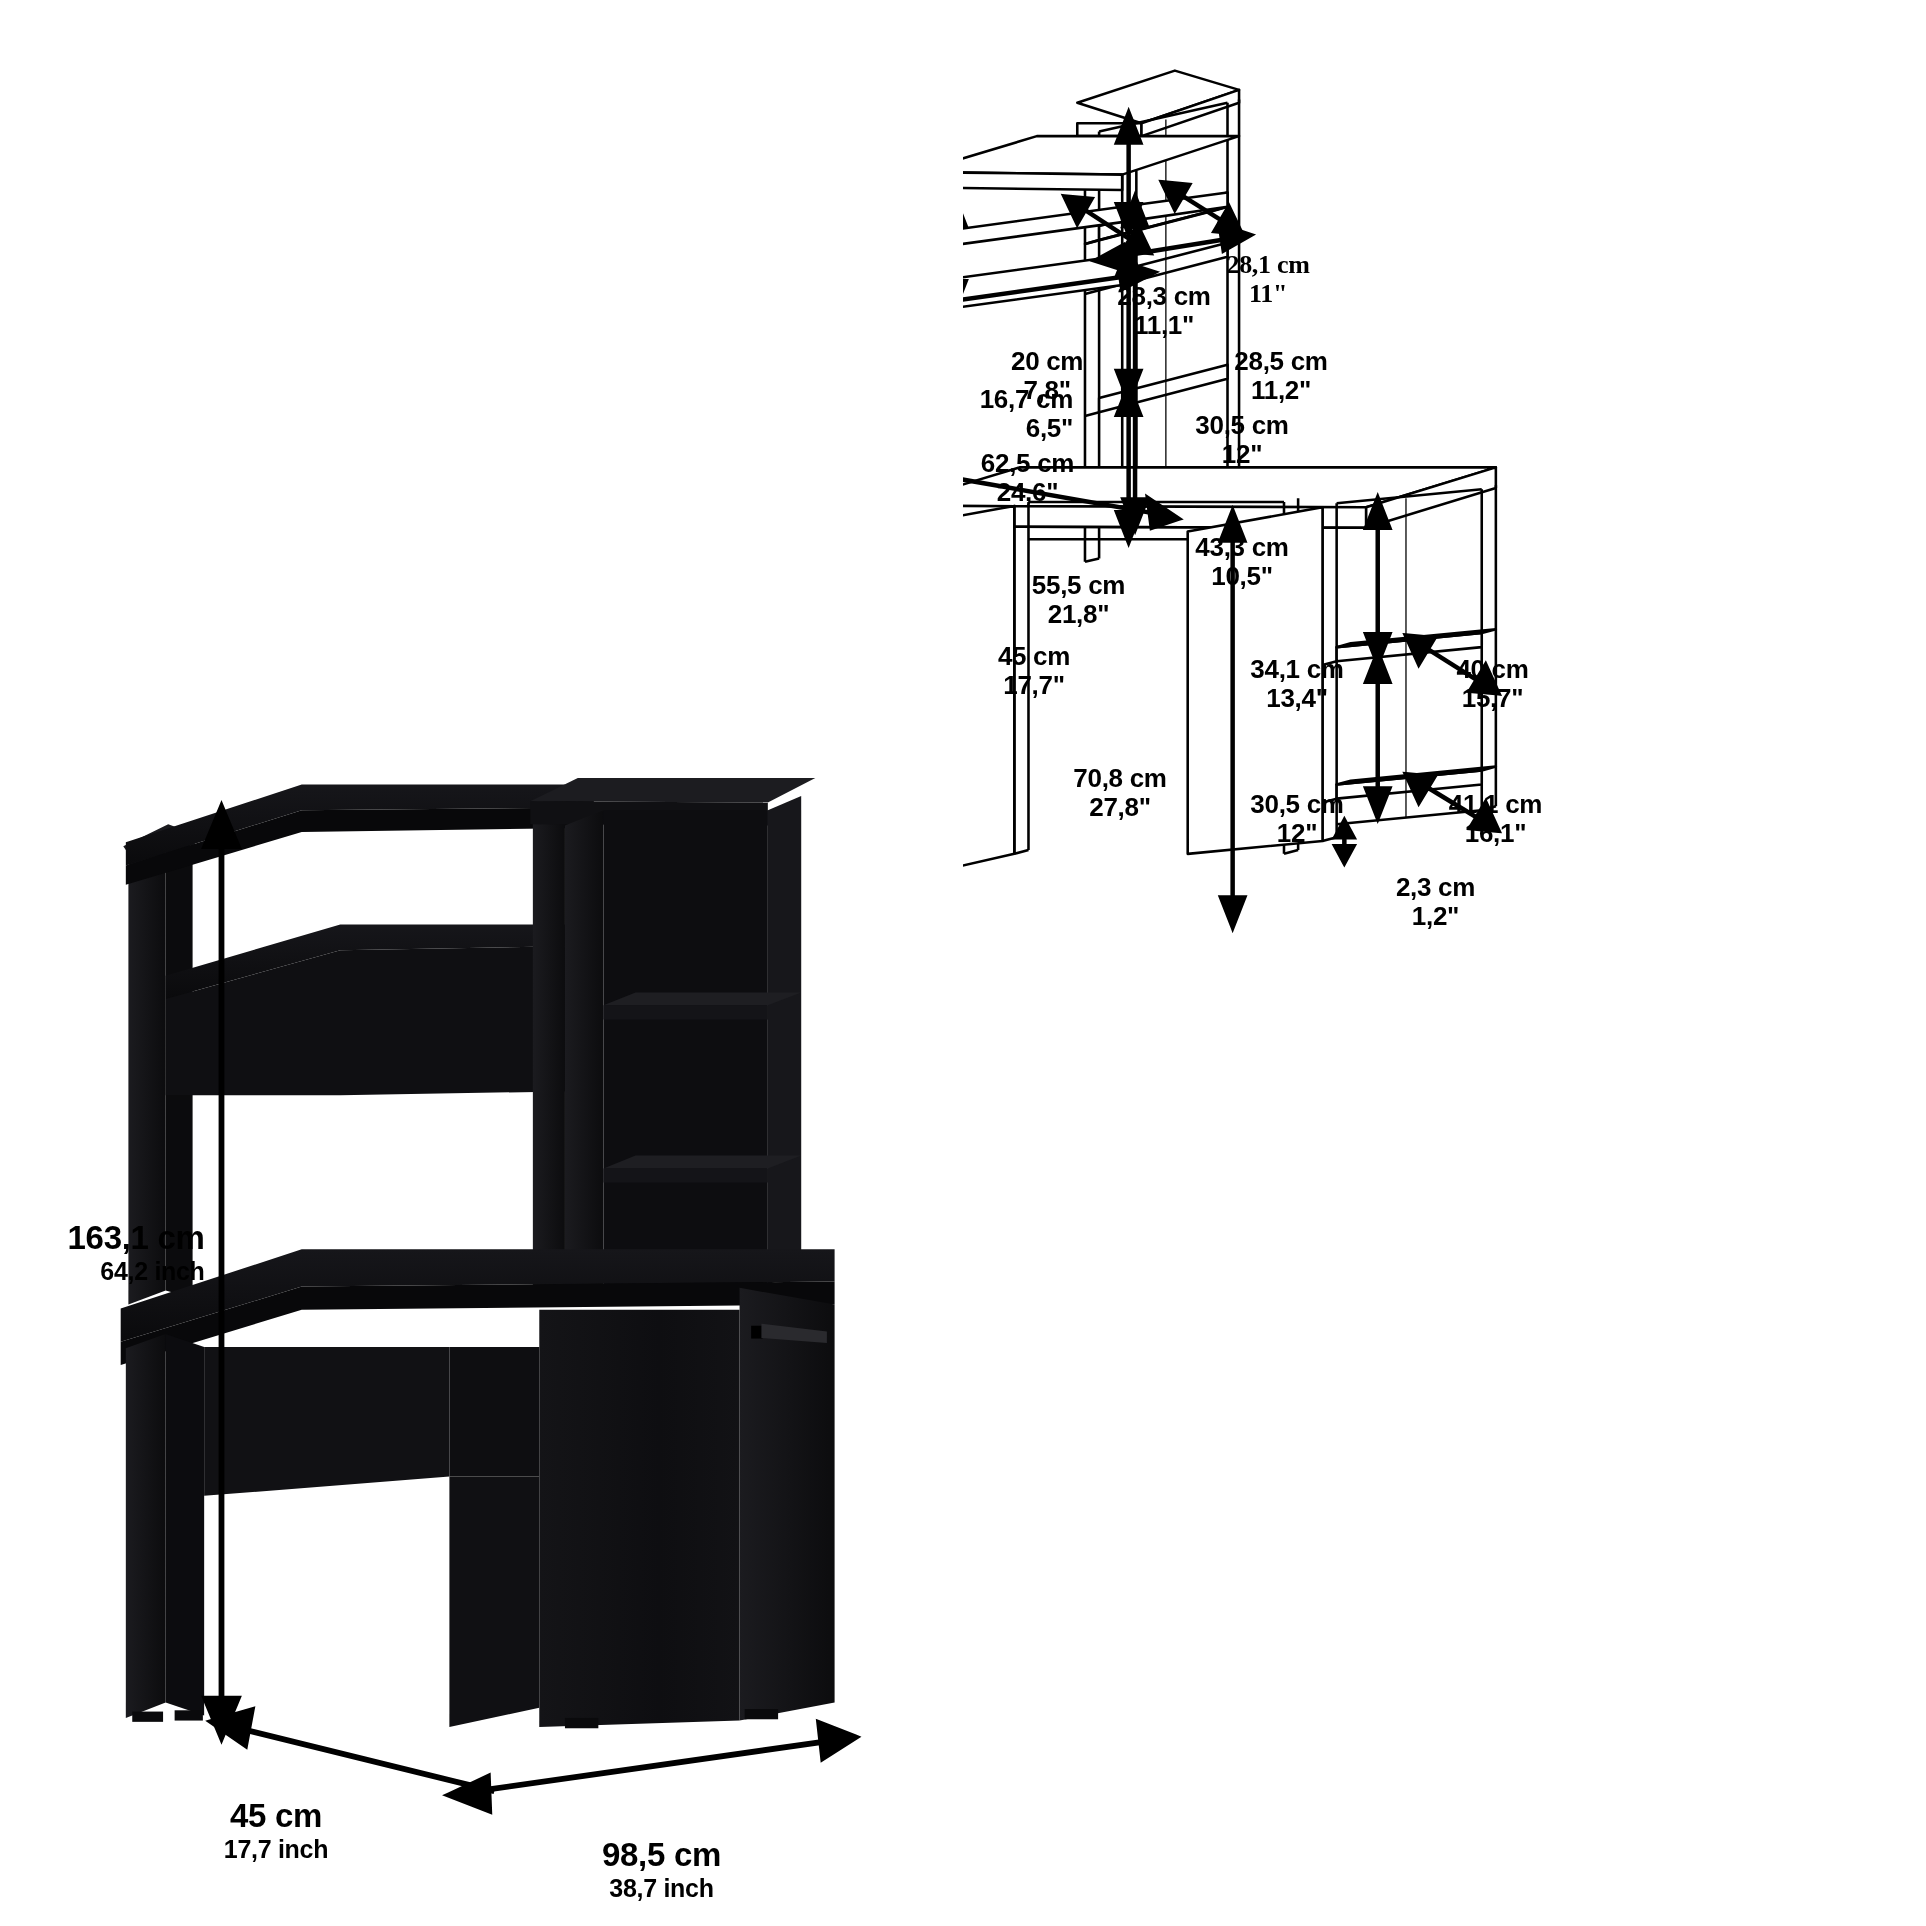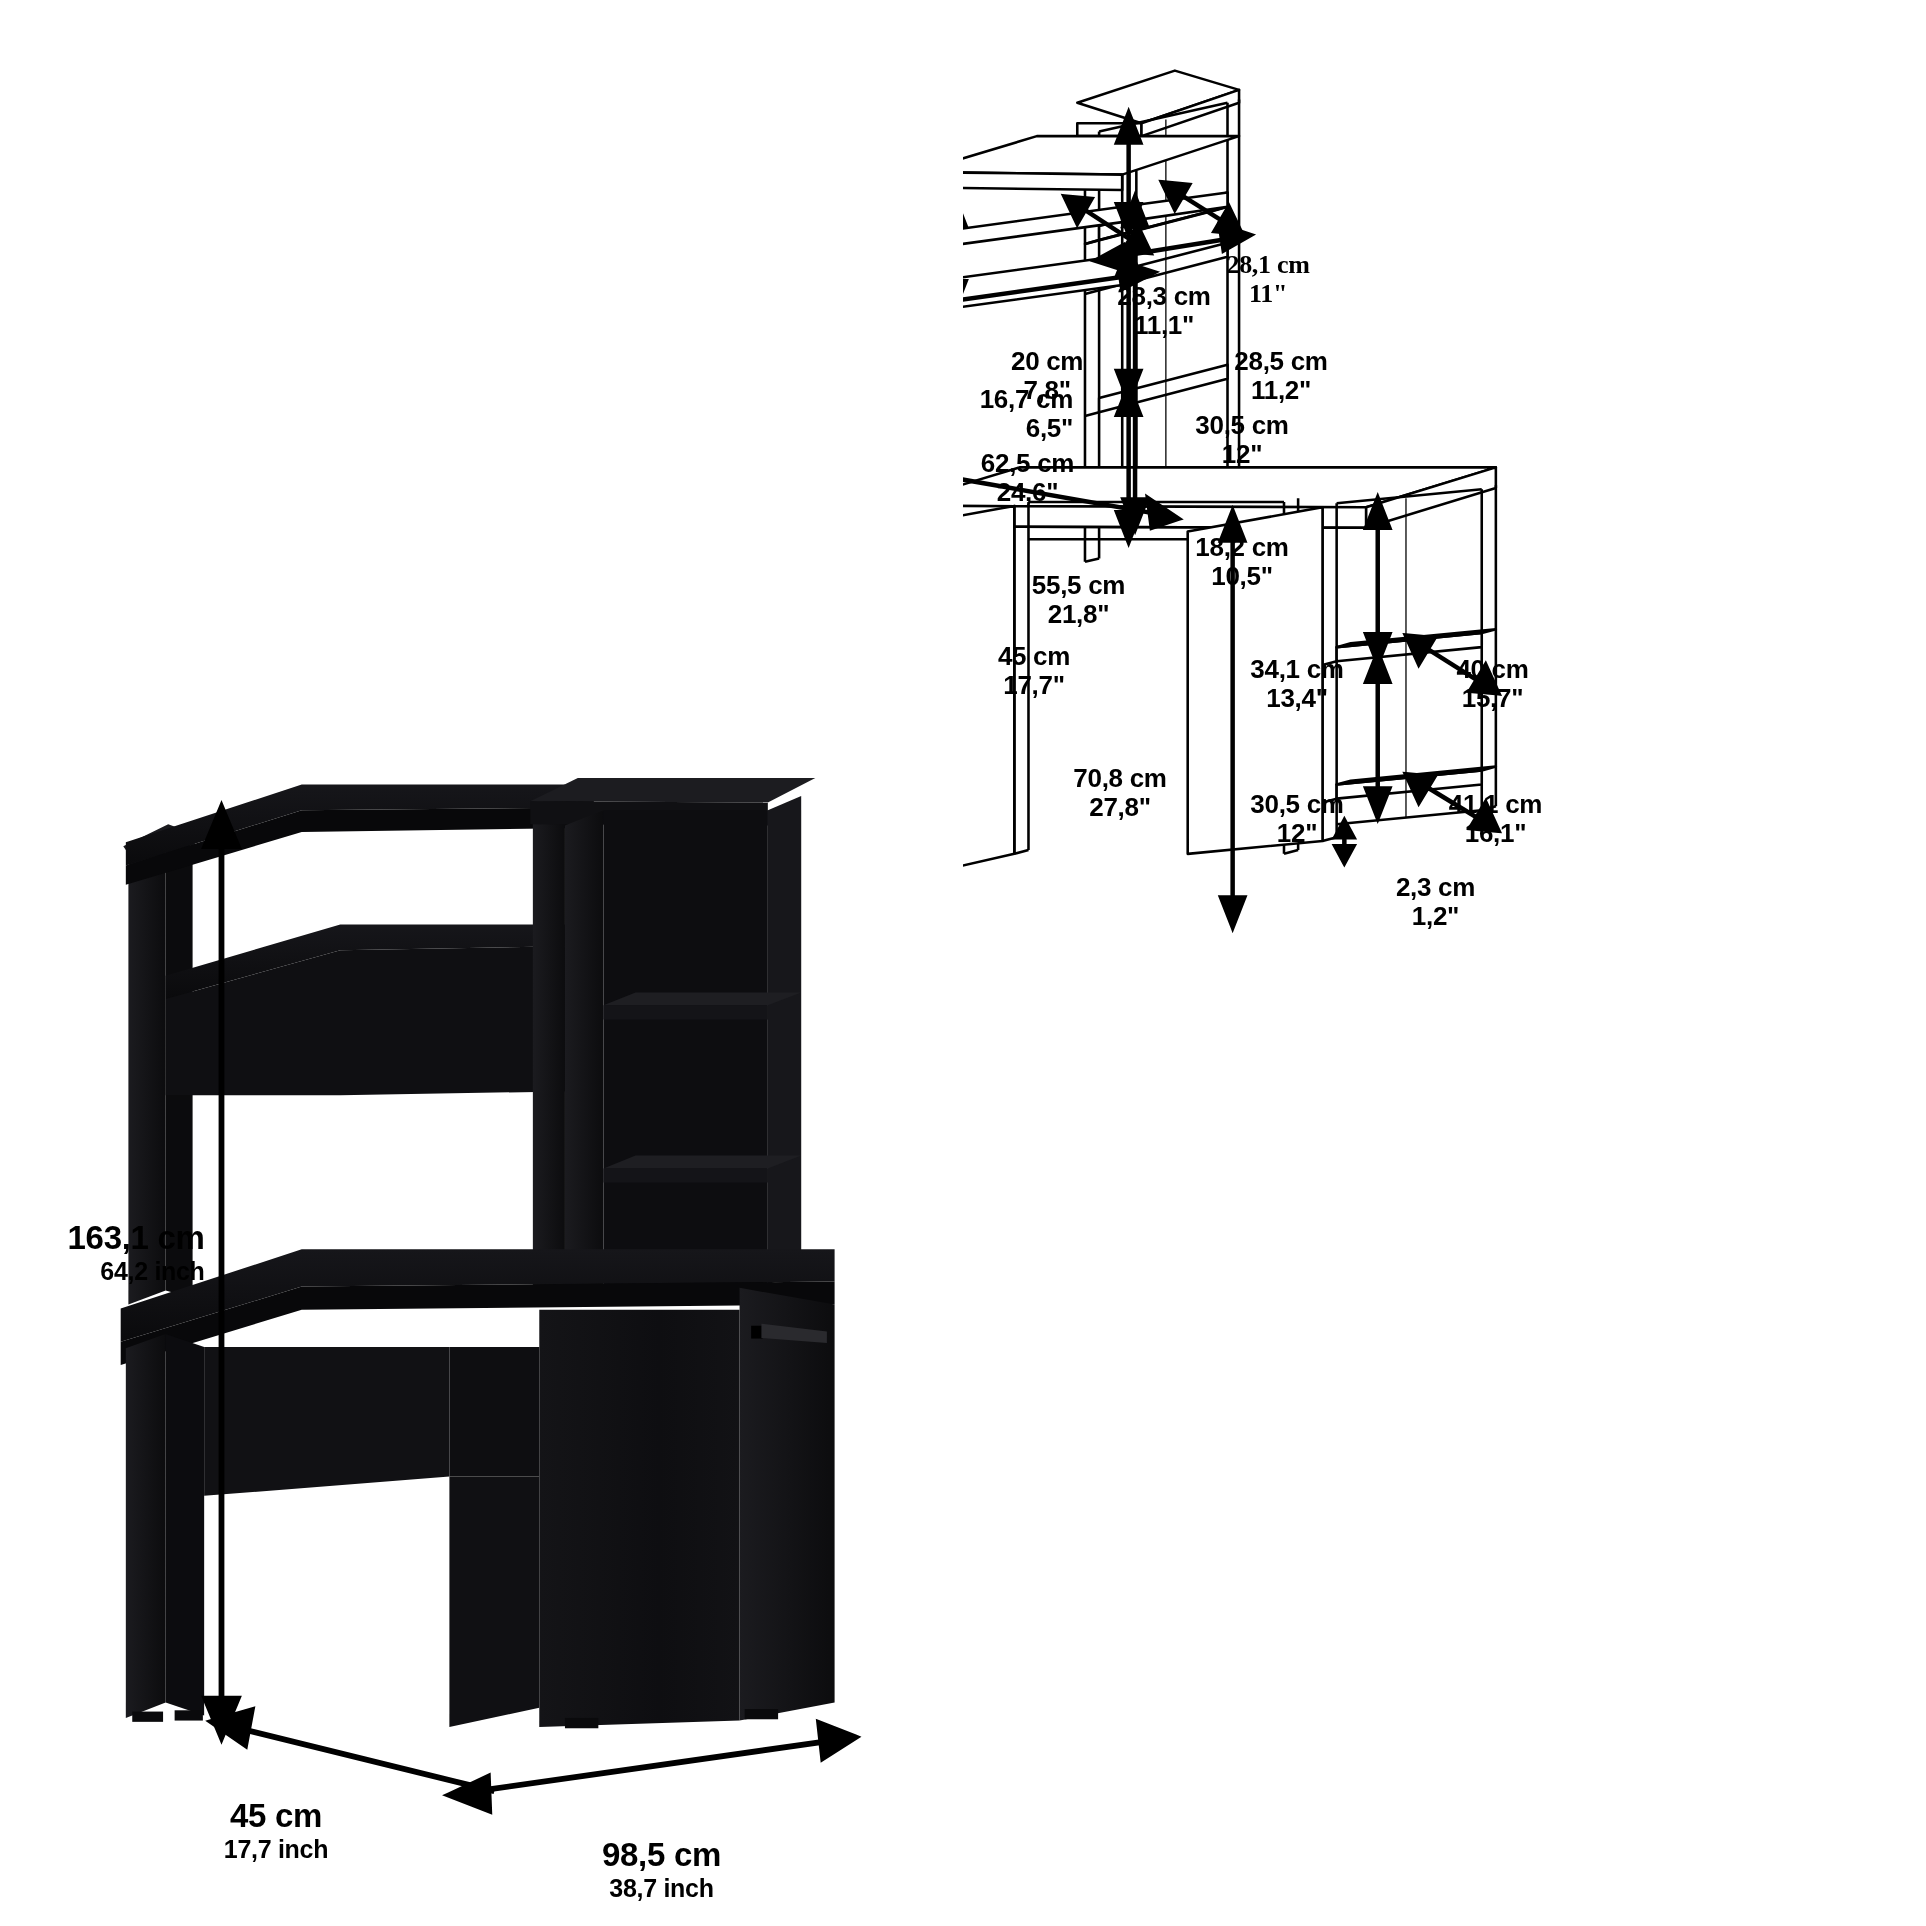--- a/index.html
+++ b/index.html
@@ -386,21 +386,21 @@
       <span>28,5 cm</span>
       <span class="l2">11,2"</span>
     </div>
 
     <div class="dim-label sch-label ctr" style="left:186px; top:411px; width:186px;">
       <span>30,5 cm</span>
       <span class="l2">12"</span>
     </div>
 
     <div class="dim-label sch-label ctr" style="left:186px; top:533px; width:186px;">
-      <span>18,2 cm</span>
+      <span>43,3 cm</span>
       <span class="l2">10,5"</span>
     </div>
 
     <div class="dim-label sch-label ctr" style="left:-19px; top:642px; width:180px;">
       <span>45 cm</span>
       <span class="l2">17,7"</span>
     </div>
 
     <div class="dim-label sch-label ctr" style="left:64px; top:764px; width:186px;">
       <span>70,8 cm</span>

